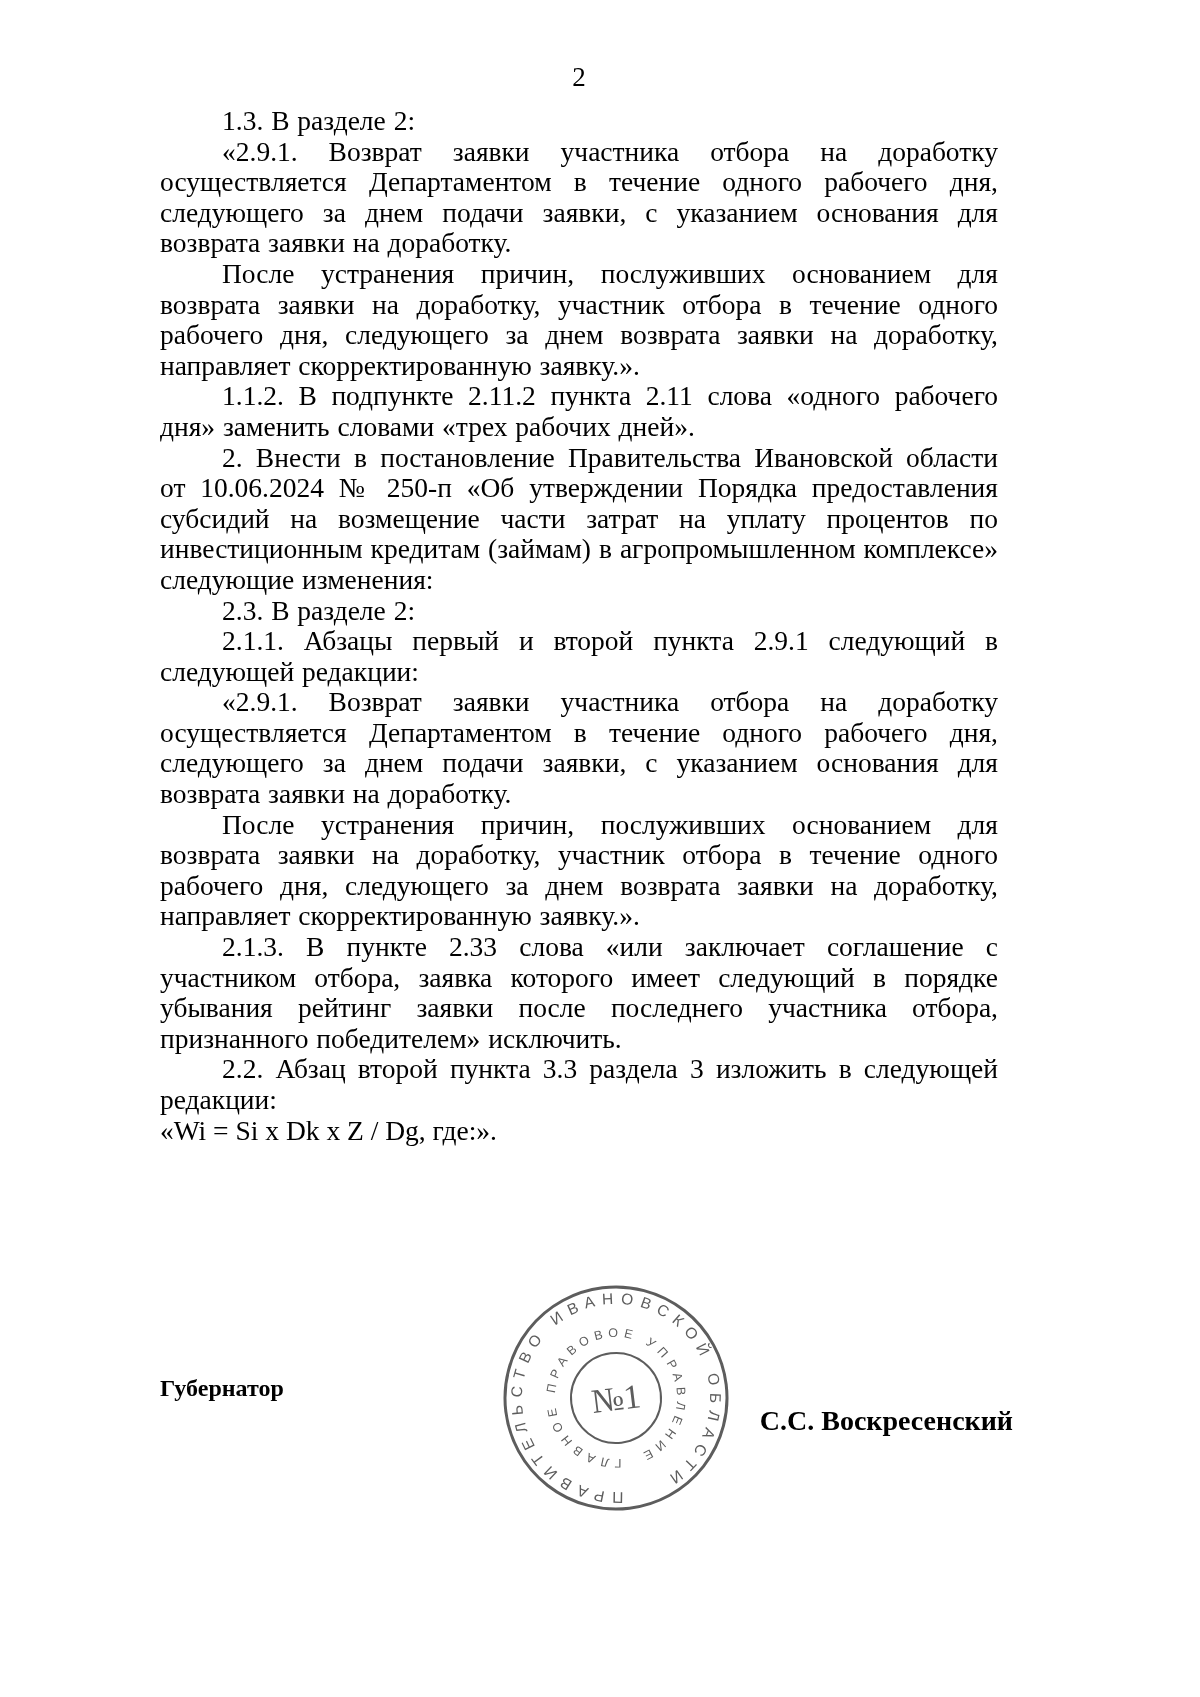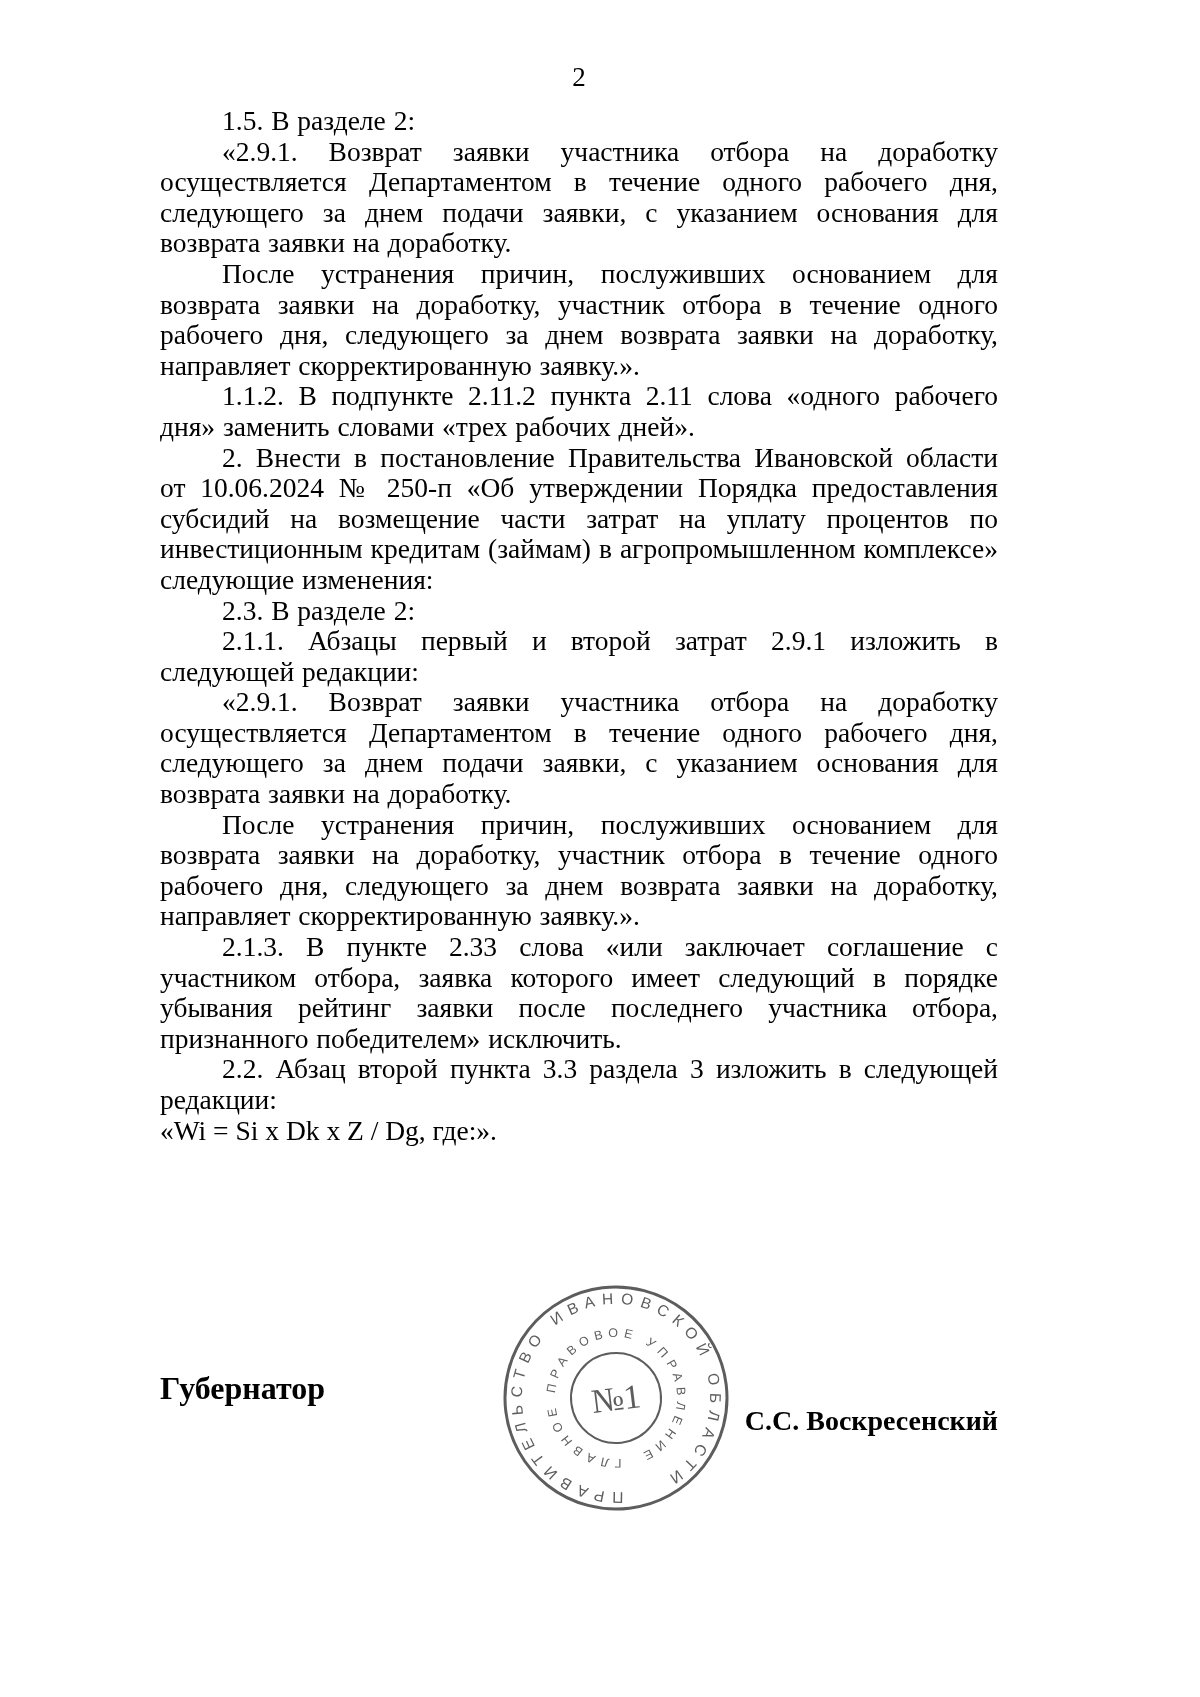--- a/index.html
+++ b/index.html
@@ -44,26 +44,26 @@
   .formula {
     text-align: left;
     text-indent: 0;
     word-spacing: 0;
   }
   .sig-left {
     position: absolute;
     left: 160px;
     top: 1372px;
     font-weight: bold;
-    font-size: 32px;
+    font-size: 24px;
     line-height: 33px;
   }
   .sig-right {
     position: absolute;
-    left: 160px;
+    left: 175px;
     top: 1405px;
     width: 838px;
     text-align: right;
     font-weight: bold;
     font-size: 28px;
   }
   .stamp {
     position: absolute;
     left: 500px;
     top: 1282px;
@@ -96,27 +96,27 @@
 </style>
 </head>
 <body>
 
 <div class="page">
 
   <div class="page-number">2</div>
 
   <div class="body-text">
     <div id="paragraphs">
-        <p class="para">1.5. В разделе 2:</p>
+        <p class="para">1.3. В разделе 2:</p>
         <p class="para">«2.9.1. Возврат заявки участника отбора на доработку осуществляется Департаментом в течение одного рабочего дня, следующего за днем подачи заявки, с указанием основания для возврата заявки на доработку.</p>
         <p class="para">После устранения причин, послуживших основанием для возврата заявки на доработку, участник отбора в течение одного рабочего дня, следующего за днем возврата заявки на доработку, направляет скорректированную заявку.».</p>
         <p class="para">1.1.2. В подпункте 2.11.2 пункта 2.11 слова «одного рабочего дня» заменить словами «трех рабочих дней».</p>
         <p class="para">2. Внести в постановление Правительства Ивановской области от 10.06.2024 № 250-п «Об утверждении Порядка предоставления субсидий на возмещение части затрат на уплату процентов по инвестиционным кредитам (займам) в агропромышленном комплексе» следующие изменения:</p>
         <p class="para">2.3. В разделе 2:</p>
-        <p class="para">2.1.1. Абзацы первый и второй затрат 2.9.1 изложить в следующей редакции:</p>
+        <p class="para">2.1.1. Абзацы первый и второй пункта 2.9.1 следующий в следующей редакции:</p>
         <p class="para">«2.9.1. Возврат заявки участника отбора на доработку осуществляется Департаментом в течение одного рабочего дня, следующего за днем подачи заявки, с указанием основания для возврата заявки на доработку.</p>
         <p class="para">После устранения причин, послуживших основанием для возврата заявки на доработку, участник отбора в течение одного рабочего дня, следующего за днем возврата заявки на доработку, направляет скорректированную заявку.».</p>
         <p class="para">2.1.3. В пункте 2.33 слова «или заключает соглашение с участником отбора, заявка которого имеет следующий в порядке убывания рейтинг заявки после последнего участника отбора, признанного победителем» исключить.</p>
         <p class="para">2.2. Абзац второй пункта 3.3 раздела 3 изложить в следующей редакции:</p>
       </div>
     <p class="para formula">«Wi = Si x Dk x Z / Dg, где:».</p>
   </div>
 
   <div class="sig-left">
     <div>Губернатор</div>

